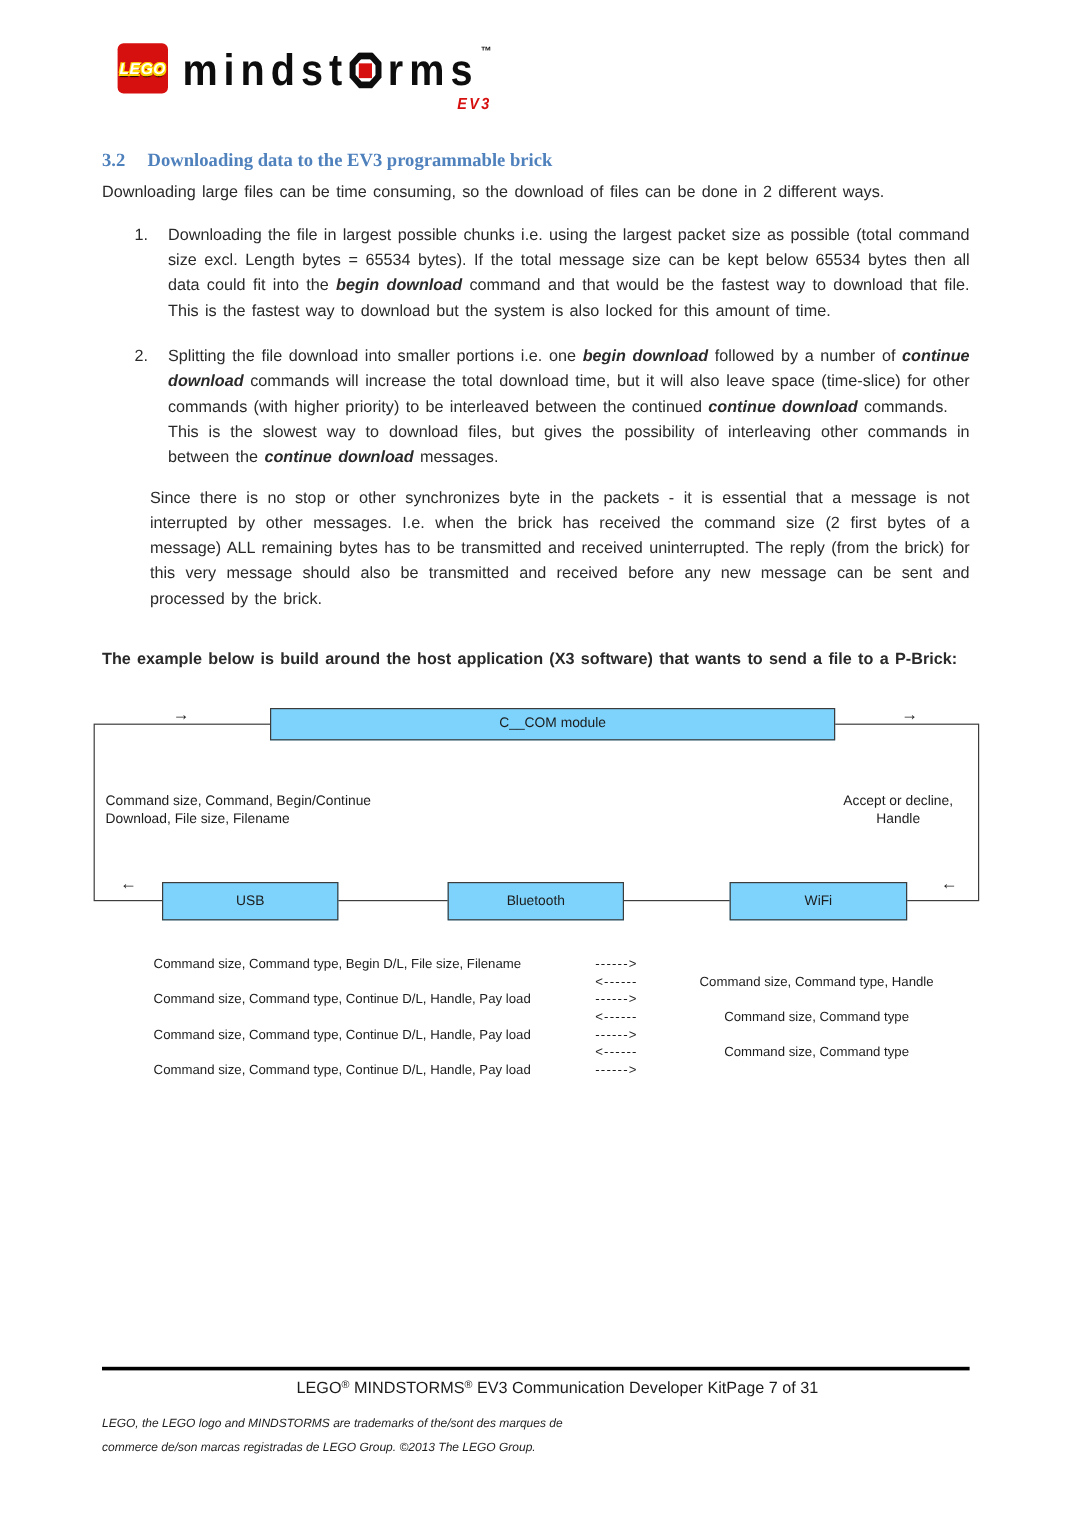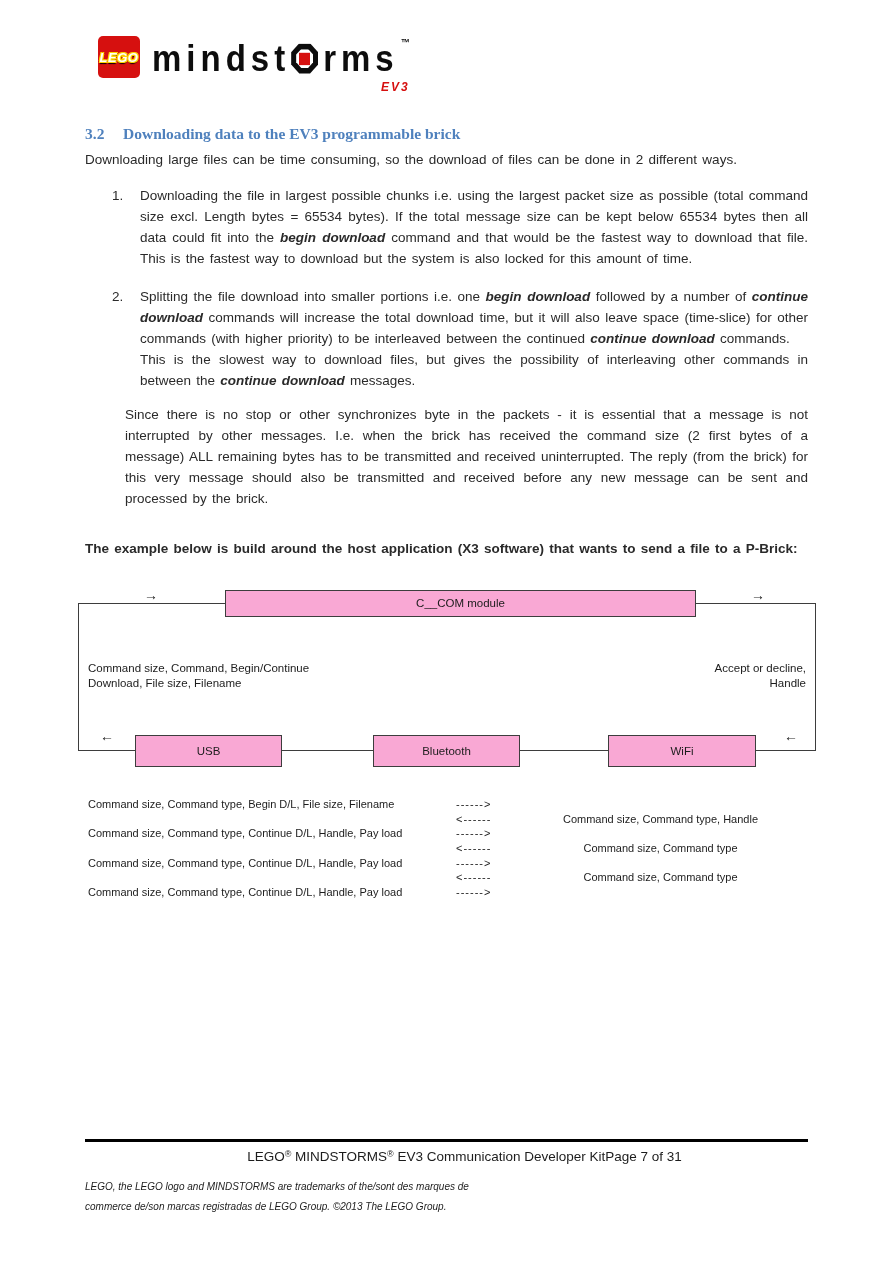--- a/index.html
+++ b/index.html
@@ -48,37 +48,37 @@
   .li-1 { margin-top:15px; }
   .li-2 { margin-top:17px; }
   .sync-para { margin-top:13px;margin-left:40px; }
   .example-note { margin-top:29px; font-weight:bold; }
   .em-cmd { font-weight:bold; font-style:italic; }
 
   
   .diagram { position:relative; margin-top:29px; margin-left:-7px; width:739px; height:182px;
     font-size:11.5px; color:#1c1c1c; }
   .outer-rect { position:absolute; left:0; top:15px; width:738px; height:148px; border:1px solid #3d3d3d; }
-  .d-box { position:absolute; background:#f9a8d4; border:1px solid #3d3d3d; text-align:center; }
+  .d-box { position:absolute; background:#7dd3fc; border:1px solid #3d3d3d; text-align:center; }
   .ccom-box { left:147px; top:2px; width:471px; height:27px; line-height:25px; }
   .usb-box  { left:57px;  top:147px; width:147px; height:32px; line-height:30px; }
   .bt-box   { left:295px; top:147px; width:147px; height:32px; line-height:30px; }
   .wifi-box { left:530px; top:147px; width:148px; height:32px; line-height:30px; }
   .d-arrow { position:absolute; font-size:14px; color:#1c1c1c; line-height:14px; }
   .arr-tl { left:66px;  top:0; }
   .arr-tr { left:673px; top:0; }
   .arr-bl { left:22px;  top:141px; }
   .arr-br { left:706px; top:141px; }
   .d-label-left  { position:absolute; left:10px; top:73px; width:240px; line-height:15px; }
-  .d-label-right { position:absolute; right:11px; top:73px; width:115px; line-height:15px; text-align:right; }
+  .d-label-right { position:absolute; right:11px; top:73px; width:115px; line-height:15px; text-align:center; }
 
   
   .msg-flow { margin-top:27px; margin-left:3px; font-size:11px; color:#1c1c1c; }
   .mf-row { display:flex; height:14.7px; line-height:14.7px; }
-  .mf-left { width:368px; flex:0 0 auto; }
+  .mf-left { width:368px; flex:0 0 auto;margin-left:40px; }
   .mf-arrow { width:57px; flex:0 0 auto; letter-spacing:1px; }
   .mf-right { flex:1;text-align:center; }
 
   
   .footer-rule { position:absolute; left:85px; top:1139px; width:723px; height:3px; background:#000; }
   .footer-row { position:absolute; left:85px; top:1149px; width:723px; display:flex;
     justify-content:center; font-size:13.5px; color:#1c1c1c;margin-left:18px; }
   .reg-sup { font-size:9px; position:relative; top:-4px; }
   .footer-legal { position:absolute; left:85px; top:1177px; width:600px;
     font-size:10px; font-style:italic; line-height:20px; color:#1c1c1c; }

